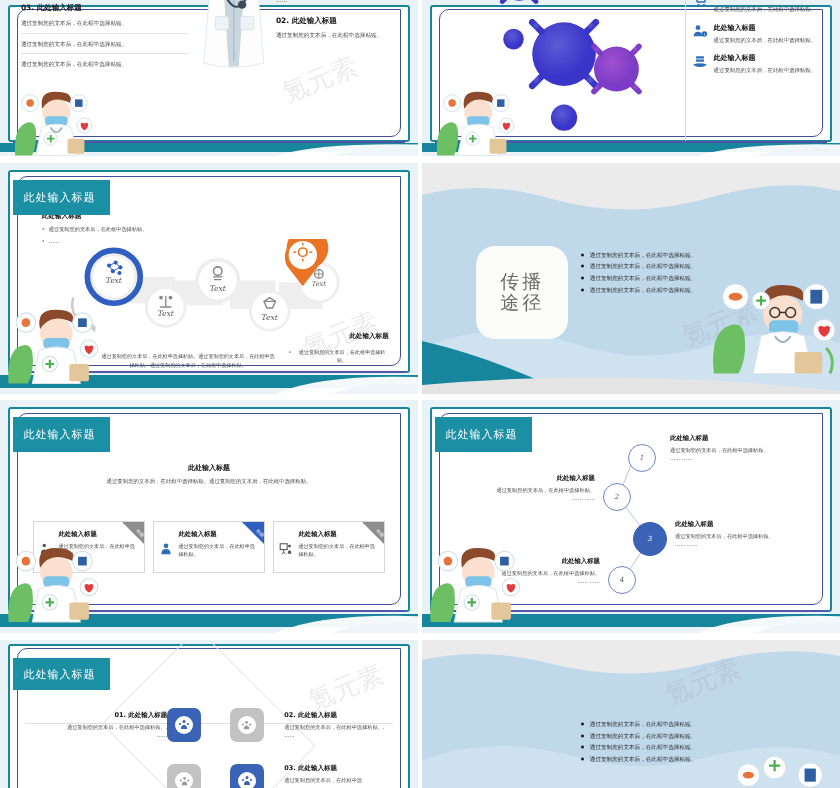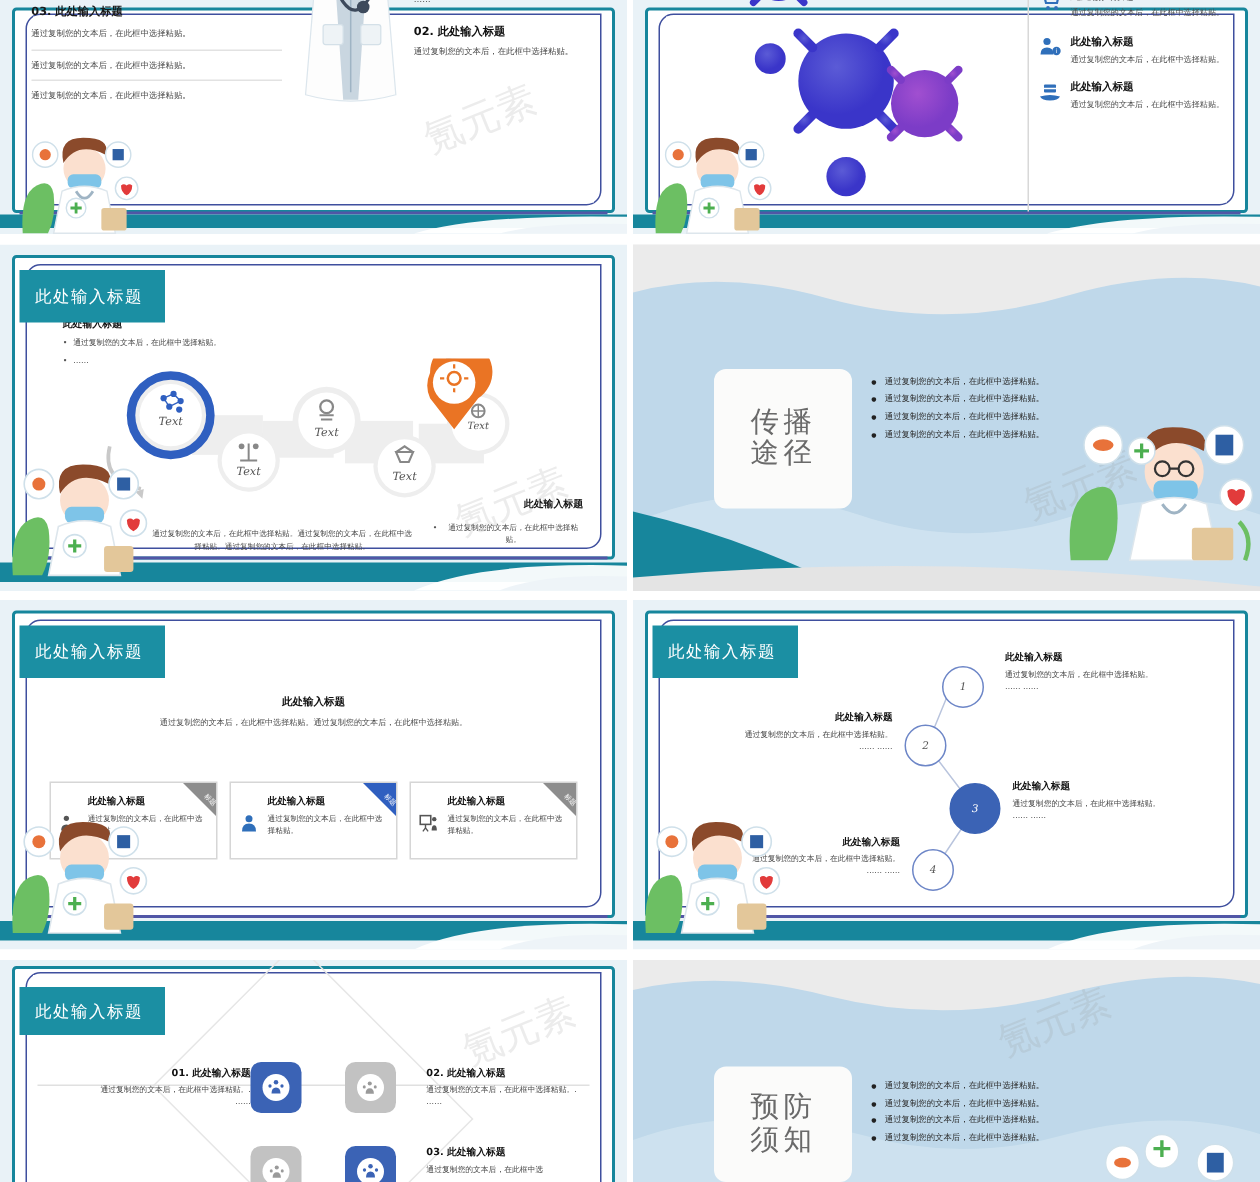--- a/index.html
+++ b/index.html
@@ -142,21 +142,21 @@
   .s3 .rbul li { font-size:5.1px; color:#4a4a4a; line-height:1.65;
     list-style:none; position:relative; padding-left:7px; text-align:center;
     font-family:"DejaVu Sans",sans-serif; }
   .s3 .rbul li:before { content:"•"; position:absolute; left:0; color:#555; }
 
   
   .sec { background: #ebebeb; }
   .sec .sky { position:absolute; left:0; right:0; top:0; height:100%; }
   .sec .card {
     position:absolute; left:13%; top:36%; width:22%; height:40%;
-    background:#fbfbfa; border-radius:8px;
+    background:#fbfbfa; border-radius:19px;
     display:flex; flex-direction:column; align-items:center; justify-content:center;
     color:#6a6a6a; font-family:"DejaVu Serif", serif;
     font-size:19px; line-height:1.15; letter-spacing:3px;
     z-index:4;
   }
   .sec .blist { position:absolute; left:38%; top:38%; width:52%; z-index:4; }
   .sec .blist li { font-size:5.6px; color:#2c2c2c; line-height:1.45;
     list-style:none; position:relative; padding-left:9px; margin-bottom:3.5px;
     font-family:"DejaVu Sans",sans-serif; }
   .sec .blist li:before { content:"●"; position:absolute; left:0; font-size:4px; top:1px; color:#222;}
@@ -786,24 +786,20 @@
     </div>
     <div class="wm" style="right:8%;top:20%;">氪元素</div>
   </div>
 
   <div class="slide sec s8" style="left:422px;top:640px;width:418px;height:148px;">
     <svg class="sky" viewBox="0 0 418 148" preserveAspectRatio="none">
       <rect width="418" height="148" fill="#ebebeb"></rect>
       <path d="M0 20 q60 -14 130 4 q80 20 160 -2 q70 -18 128 -6 L418 148 L0 148z" fill="#bfd8ea"></path>
       <path d="M0 120 q70 -26 150 -4 q70 20 140 0 q70 -18 128 0 L418 148 L0 148z" fill="#d9e9f3" opacity="0.55"></path>
     </svg>
-    <div class="card" style="top:48%;height:52%;">
-      <span>预防</span>
-      <span>须知</span>
-    </div>
     <ul class="blist" style="top:54%;">
       <li>通过复制您的文本后，在此框中选择粘贴。</li>
       <li>通过复制您的文本后，在此框中选择粘贴。</li>
       <li>通过复制您的文本后，在此框中选择粘贴。</li>
       <li>通过复制您的文本后，在此框中选择粘贴。</li>
     </ul>
     <svg class="mascot2" style="height:38%;" viewBox="0 0 140 60">
       <circle cx="48" cy="46" r="12" fill="#fff" stroke="#cfe0ea"></circle>
       <ellipse cx="48" cy="46" rx="6" ry="3.5" fill="#e8723a"></ellipse>
       <circle cx="76" cy="38" r="12" fill="#fff" stroke="#cfe0ea"></circle>

